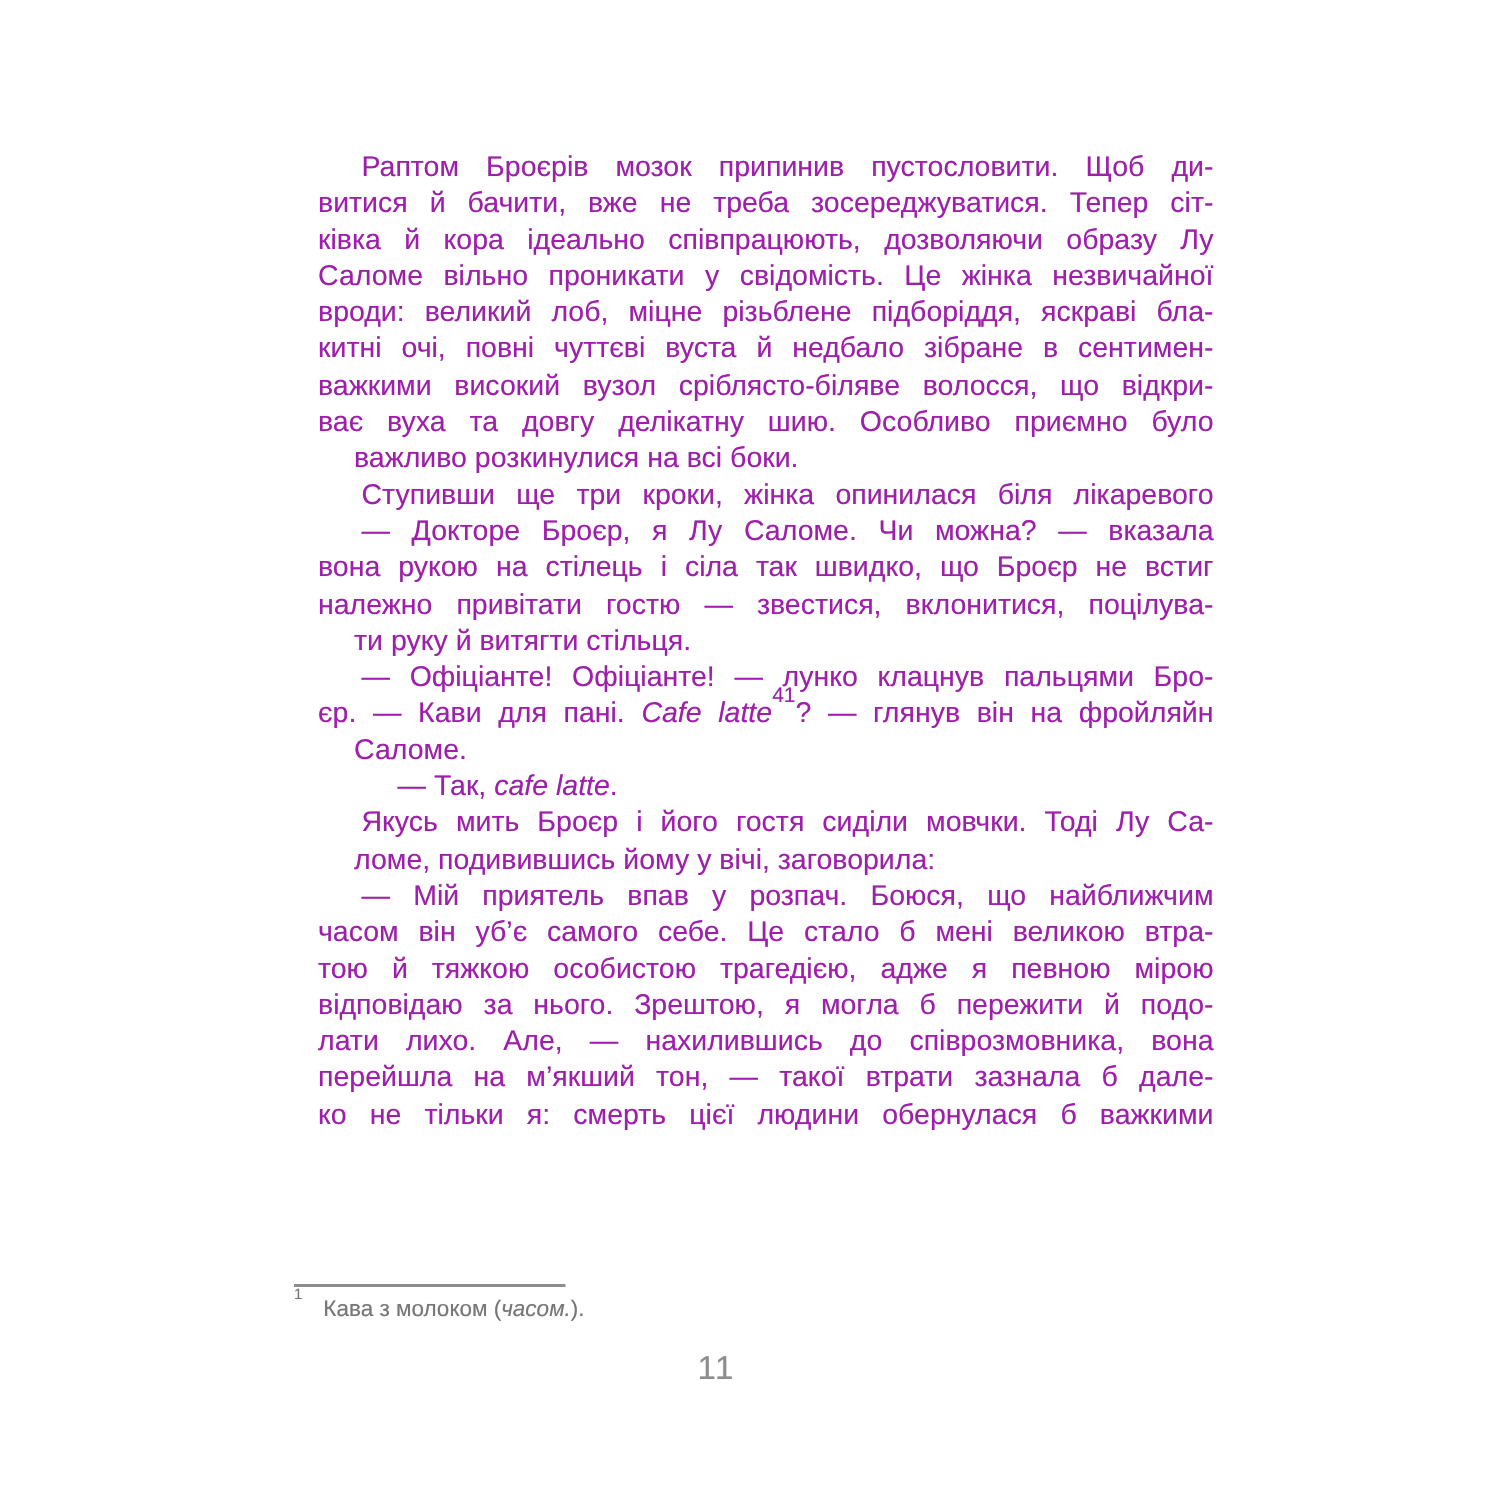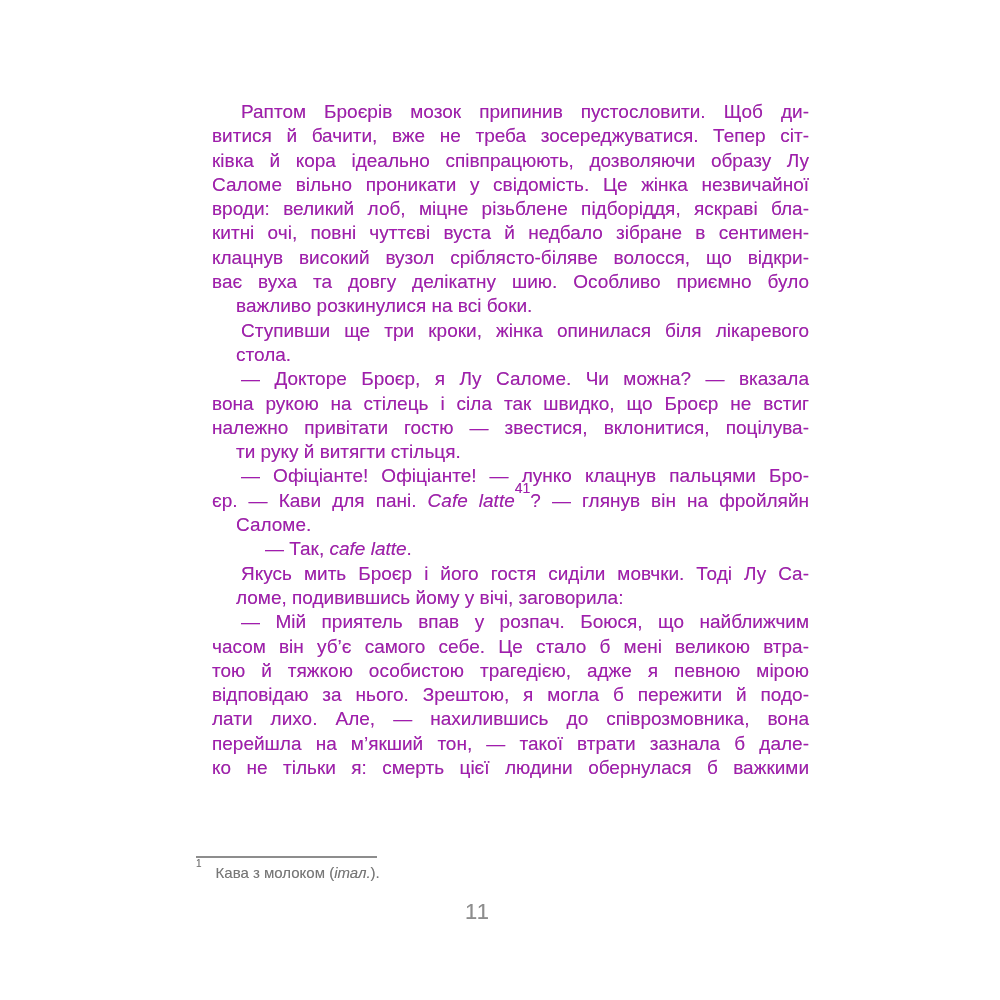--- a/index.html
+++ b/index.html
@@ -80,27 +80,26 @@
 
 <div class="page">
   <div class="text-block">
       <div class="para">
         <div class="line line-j indent"><span>Раптом Броєрів мозок припинив пустословити. Щоб ди-</span></div>
         <div class="line line-j"><span>витися й бачити, вже не треба зосереджуватися. Тепер сіт-</span></div>
         <div class="line line-j"><span>ківка й кора ідеально співпрацюють, дозволяючи образу Лу</span></div>
         <div class="line line-j"><span>Саломе вільно проникати у свідомість. Це жінка незвичайної</span></div>
         <div class="line line-j"><span>вроди: великий лоб, міцне різьблене підборіддя, яскраві бла-</span></div>
         <div class="line line-j"><span>китні очі, повні чуттєві вуста й недбало зібране в сентимен-</span></div>
-        <div class="line line-j"><span>клацнув високий вузол сріблясто-біляве волосся, що відкри-</span></div>
+        <div class="line line-j"><span>важкими високий вузол сріблясто-біляве волосся, що відкри-</span></div>
         <div class="line line-j"><span>ває вуха та довгу делікатну шию. Особливо приємно було</span></div>
         <div class="line line-l"><span>важливо розкинулися на всі боки.</span></div>
       </div>
       <div class="para">
         <div class="line line-j indent"><span>Ступивши ще три кроки, жінка опинилася біля лікаревого</span></div>
-        <div class="line line-l"><span>стола.</span></div>
       </div>
       <div class="para">
         <div class="line line-j indent"><span>— Докторе Броєр, я Лу Саломе. Чи можна? — вказала</span></div>
         <div class="line line-j"><span>вона рукою на стілець і сіла так швидко, що Броєр не встиг</span></div>
         <div class="line line-j"><span>належно привітати гостю — звестися, вклонитися, поцілува-</span></div>
         <div class="line line-l"><span>ти руку й витягти стільця.</span></div>
       </div>
       <div class="para">
         <div class="line line-j indent"><span>— Офіціанте! Офіціанте! — лунко клацнув пальцями Бро-</span></div>
         <div class="line line-j"><span>єр. — Кави для пані. </span><em>Cafe latte</em><sup class="fnref">41</sup><span>? — глянув він на фройляйн</span></div>
@@ -117,15 +116,15 @@
         <div class="line line-j indent"><span>— Мій приятель впав у розпач. Боюся, що найближчим</span></div>
         <div class="line line-j"><span>часом він уб’є самого себе. Це стало б мені великою втра-</span></div>
         <div class="line line-j"><span>тою й тяжкою особистою трагедією, адже я певною мірою</span></div>
         <div class="line line-j"><span>відповідаю за нього. Зрештою, я могла б пережити й подо-</span></div>
         <div class="line line-j"><span>лати лихо. Але, — нахилившись до співрозмовника, вона</span></div>
         <div class="line line-j"><span>перейшла на м’якший тон, — такої втрати зазнала б дале-</span></div>
         <div class="line line-j"><span>ко не тільки я: смерть цієї людини обернулася б важкими</span></div>
       </div>
     </div>
   <div class="footnote-rule"></div>
-  <div class="footnote"><sup class="fn-marker">1</sup><span class="fn-text"><span>Кава з молоком (</span><em>італ.</em><span>).</span></span></div>
+  <div class="footnote"><sup class="fn-marker">1</sup><span class="fn-text"><span>Кава з молоком (</span><em>часом.</em><span>).</span></span></div>
   <div class="page-number">11</div>
 </div>
 
 </body></html>

